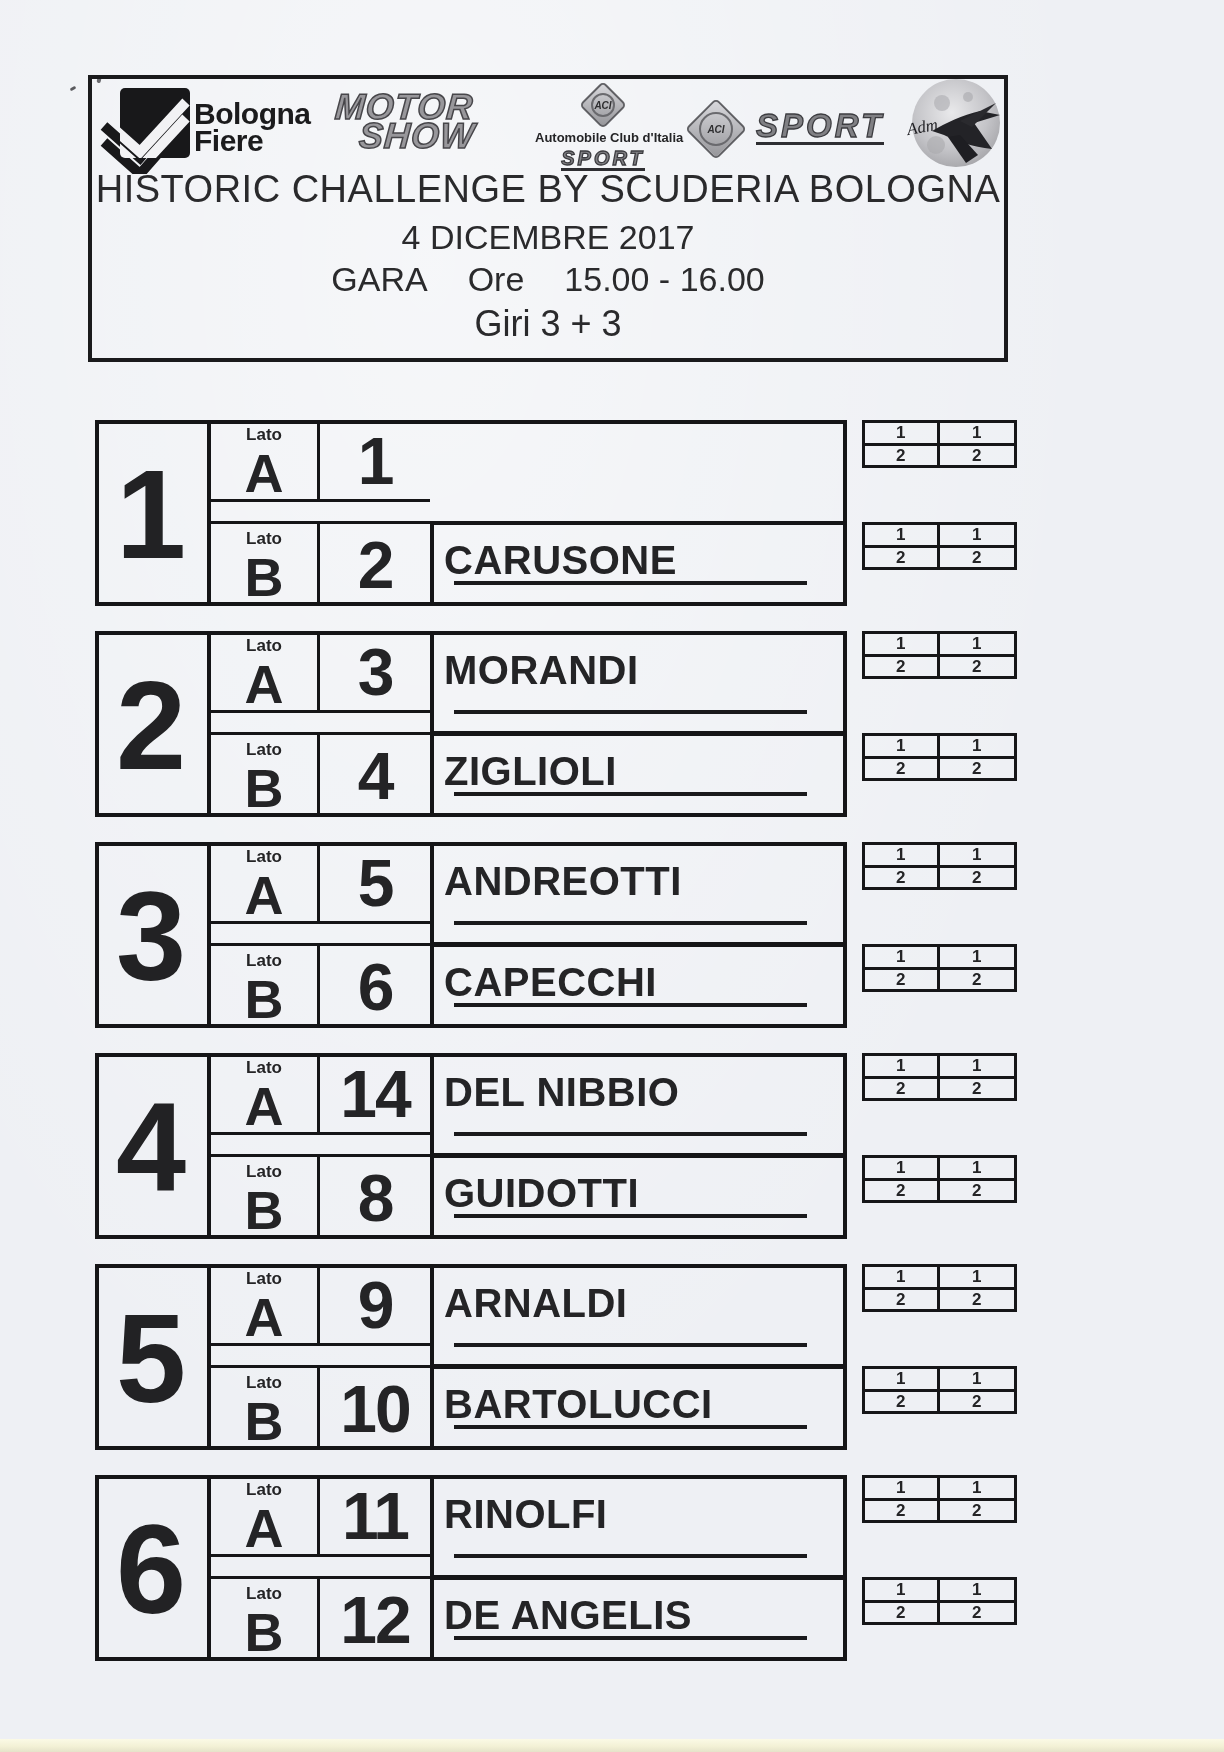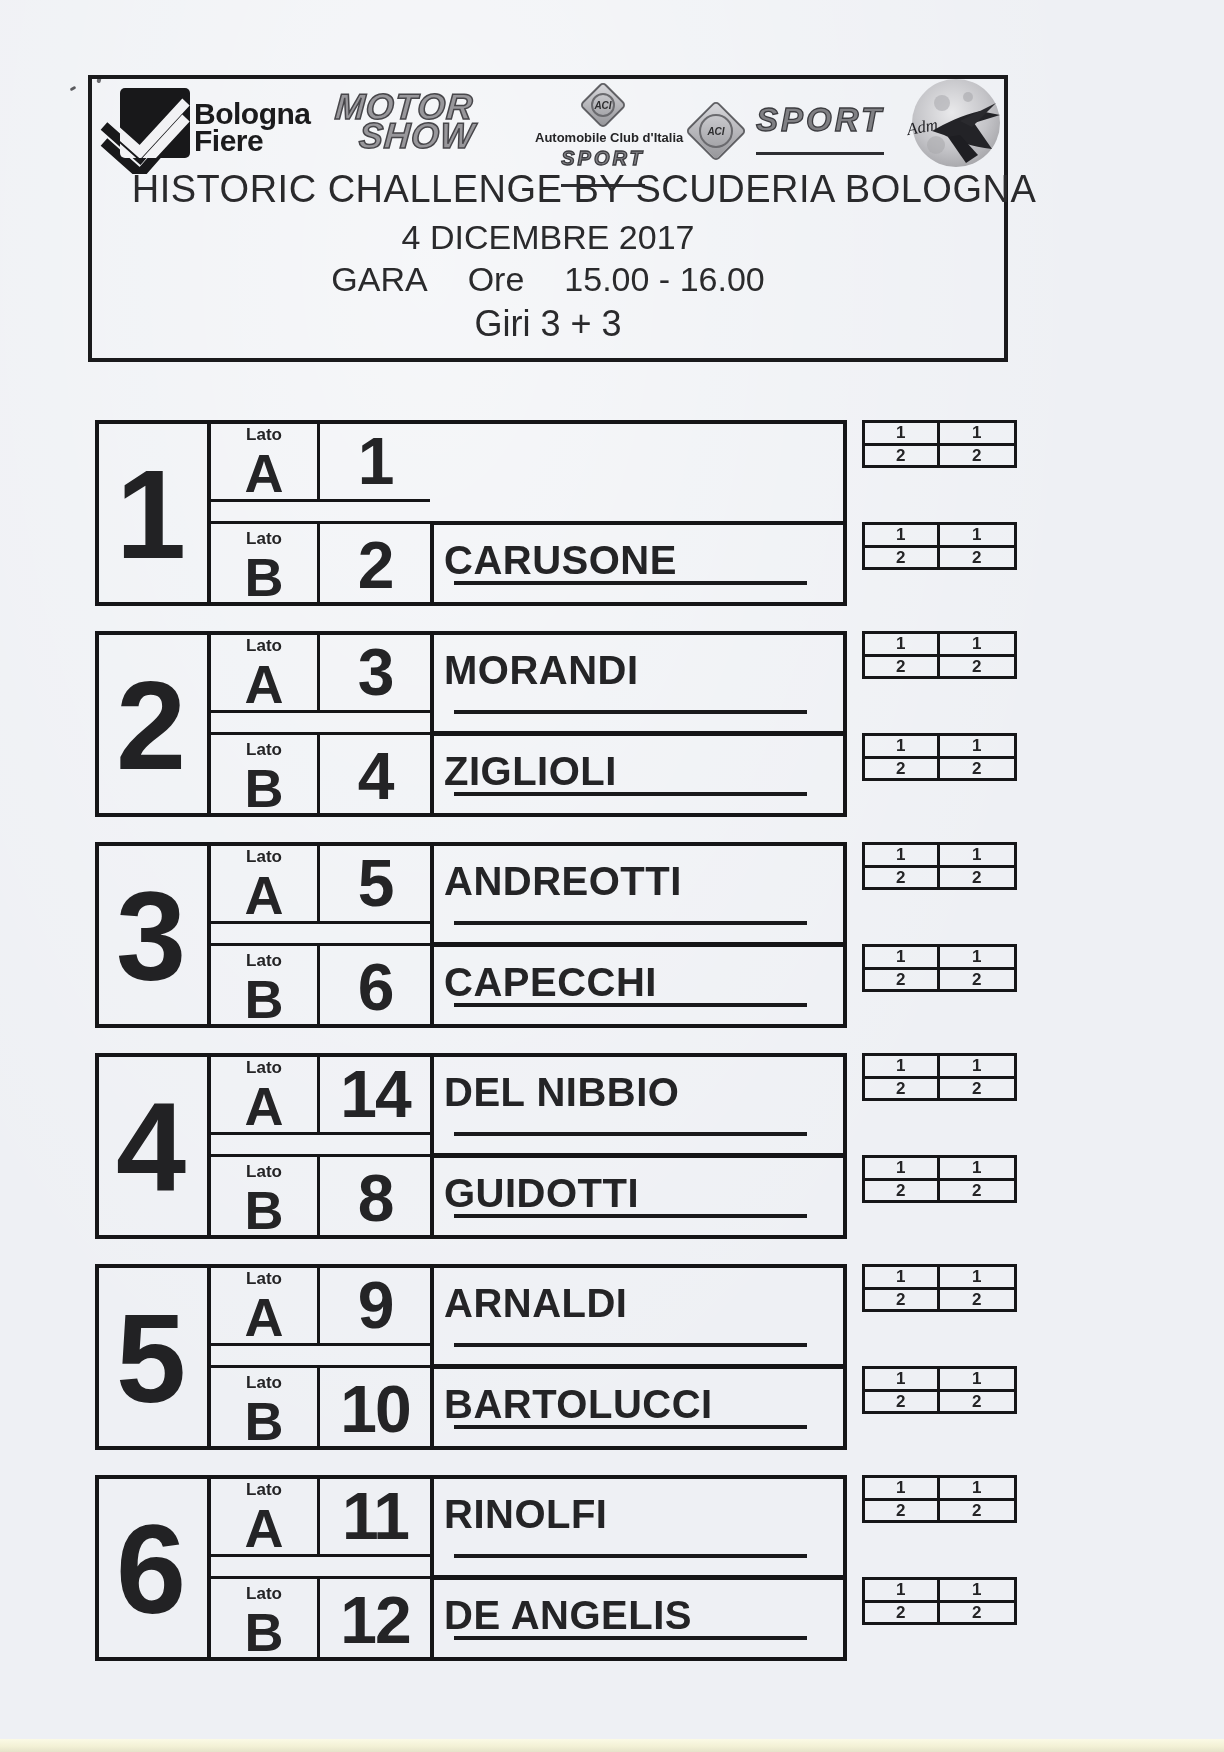--- a/index.html
+++ b/index.html
@@ -23,37 +23,37 @@
   .ms-line2{margin-left:24px;margin-top:-2px;}
 
   
   .diamond{transform:rotate(45deg);background:linear-gradient(135deg,#d8d8dc 0%,#96969a 100%);
            border:2px solid #606064;border-radius:5px;position:relative;box-sizing:border-box;}
   .diamond .inner{position:absolute;inset:3px;border:2px solid #6a6a6e;border-radius:50%;
            transform:rotate(-45deg);display:flex;align-items:center;justify-content:center;
            font-size:10px;font-weight:bold;font-style:italic;color:#2e2e30;}
   .sport-wm{font-weight:bold;font-style:italic;letter-spacing:3px;color:#808084;
            -webkit-text-stroke:1.3px #3c3c40;line-height:1;display:inline-block;
-           border-bottom:3px solid #2e2e32;padding-bottom:16px;}
+           border-bottom:3px solid #2e2e32;padding-bottom:0;}
 
   .logo-aci-club{position:absolute;left:443px;top:7px;width:136px;text-align:center;}
   .logo-aci-club .diamond{width:34px;height:34px;margin:2px auto 8px auto;}
   .aci-caption{font-size:13px;font-weight:bold;color:#242426;white-space:nowrap;text-align:right;}
   .logo-aci-club .sport-wm{font-size:20px;margin-top:3px;}
 
   .logo-aci-sport{position:absolute;left:598px;top:24px;display:flex;align-items:center;}
   .logo-aci-sport .diamond{width:44px;height:44px;margin:4px 18px 0 4px;}
   .logo-aci-sport .sport-wm{font-size:33px;}
 
   
   .logo-emblem{position:absolute;left:810px;top:-4px;}
 
   
   .hdr-title{position:absolute;top:89px;left:0;width:100%;text-align:center;
-             font-size:38px;letter-spacing:0.5px;color:#2a2a2c;white-space:nowrap;margin-left:36px;}
+             font-size:38px;letter-spacing:0.5px;color:#2a2a2c;white-space:nowrap;}
   .hdr-date{position:absolute;top:139px;left:0;width:100%;text-align:center;
             font-size:34px;color:#2a2a2c;}
   .hdr-gara{position:absolute;top:181px;left:0;width:100%;display:flex;justify-content:center;
             gap:40px;box-sizing:border-box;font-size:34px;color:#2a2a2c;}
   .hdr-giri{position:absolute;top:224px;left:0;width:100%;text-align:center;
             font-size:36px;color:#2a2a2c;box-sizing:border-box;}
 
   
   .section{position:absolute;left:95px;width:927px;height:186px;}
   .frame{position:absolute;left:0;top:0;width:752px;height:186px;border:4px solid #151517;box-sizing:border-box;}

